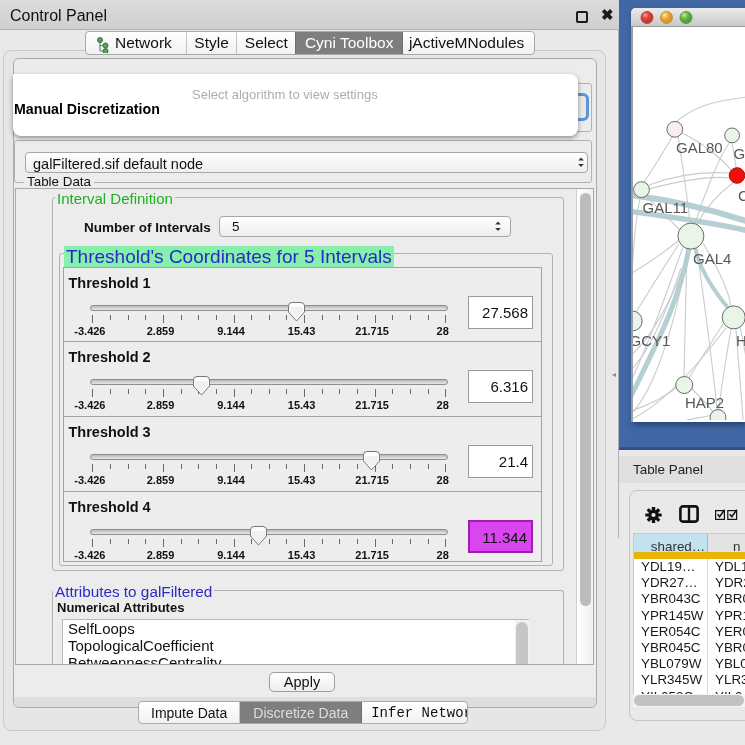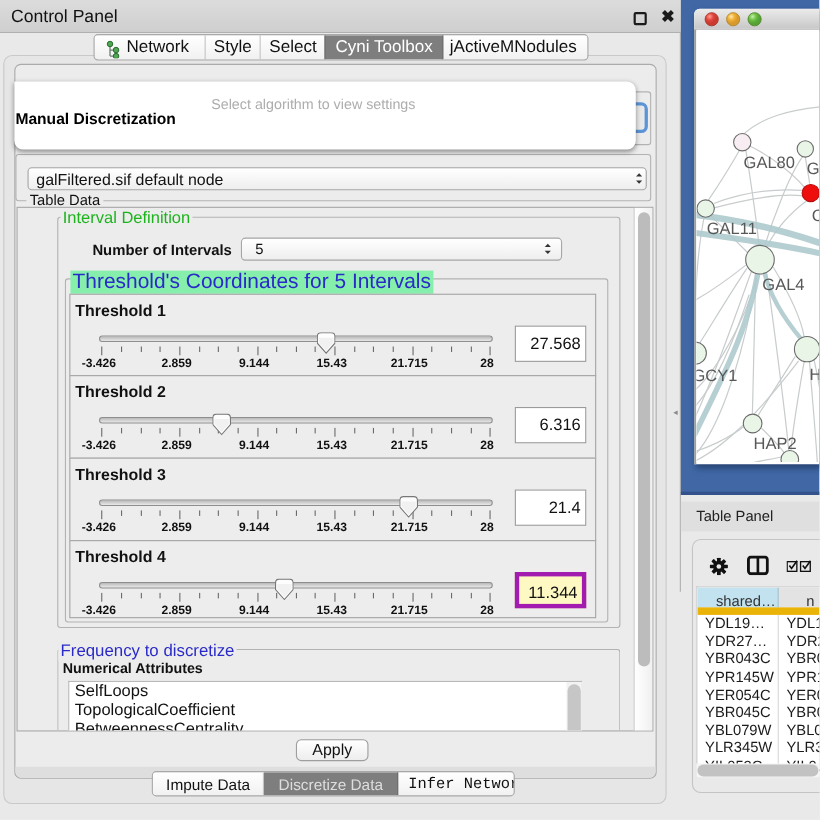--- a/index.html
+++ b/index.html
@@ -212,25 +212,25 @@
     <div style="position:absolute;left:-3.6px;top:57px;width:60px;text-align:center;font-size:11px;font-weight:bold;color:#111;">-3.426</div>
       <div style="position:absolute;left:67.0px;top:57px;width:60px;text-align:center;font-size:11px;font-weight:bold;color:#111;">2.859</div>
       <div style="position:absolute;left:137.5px;top:57px;width:60px;text-align:center;font-size:11px;font-weight:bold;color:#111;">9.144</div>
       <div style="position:absolute;left:208.1px;top:57px;width:60px;text-align:center;font-size:11px;font-weight:bold;color:#111;">15.43</div>
       <div style="position:absolute;left:278.6px;top:57px;width:60px;text-align:center;font-size:11px;font-weight:bold;color:#111;">21.715</div>
       <div style="position:absolute;left:349.2px;top:57px;width:60px;text-align:center;font-size:11px;font-weight:bold;color:#111;">28</div>
     <svg style="position:absolute;left:186.2px;top:33.5px;" width="17" height="20" viewBox="0 0 17 20">
         <path d="M4 0.5 L13 0.5 Q16.5 0.5 16.5 4 L16.5 10 L8.5 19 L0.5 10 L0.5 4 Q0.5 0.5 4 0.5 Z" fill="#fdfdfd" stroke="#777" stroke-width="1"></path>
         <path d="M2 5 L15 5 L15 9.5 L8.5 17 L2 9.5 Z" fill="#f1f1f1"></path>
       </svg>
-    <div style="position:absolute;left:404.5px;top:28px;width:65px;height:33px;background:#fef9c3;border:4px solid #a21caf;text-align:right;line-height:31px;padding-right:4px;color:#111;font-size:15px;">11.344</div>
+    <div style="position:absolute;left:404.5px;top:28px;width:65px;height:33px;background:#d946ef;border:2px solid #a21caf;text-align:right;line-height:31px;padding-right:4px;color:#111;font-size:15px;">11.344</div>
   </div>
 
   <div class="abs" style="left:52px;top:590px;width:512px;height:74px;border:1px solid #b2b2b2;border-top-left-radius:3px;border-top-right-radius:3px;border-bottom:none;"></div>
-  <div class="abs" style="left:53px;top:583px;background:#ececec;padding:0 2px;color:#2a2ac8;font-size:15.3px;">Frequency to discretize</div>
+  <div class="abs" style="left:53px;top:583px;background:#ececec;padding:0 2px;color:#2a2ac8;font-size:15.3px;">Attributes to galFiltered</div>
   <div class="abs" style="left:57px;top:600px;font-weight:bold;color:#111;font-size:13px;">Numerical Attributes</div>
   <div class="abs" style="left:62px;top:619px;width:467px;height:45px;background:#ffffff;border:1px solid #b9b9b9;border-bottom:none;overflow:hidden;">
     <div style="padding:0 0 0 5px;color:#111;line-height:17px;font-size:15px;">SelfLoops<br>TopologicalCoefficient<br>BetweennessCentrality</div>
   </div>
   <div class="abs" style="left:515px;top:620px;width:14px;height:44px;background:#f2f2f2;"></div>
   <div class="abs" style="left:516px;top:622px;width:12px;height:42px;background:#c6c6c6;border-radius:6px 6px 0 0;"></div>
 
   <div class="abs" style="left:269px;top:672px;width:66px;height:20px;background:linear-gradient(#ffffff,#ededed);border:1px solid #9e9e9e;border-radius:5px;text-align:center;">
     <span style="font-size:14.5px;line-height:18px;color:#111;">Apply</span>
   </div>

